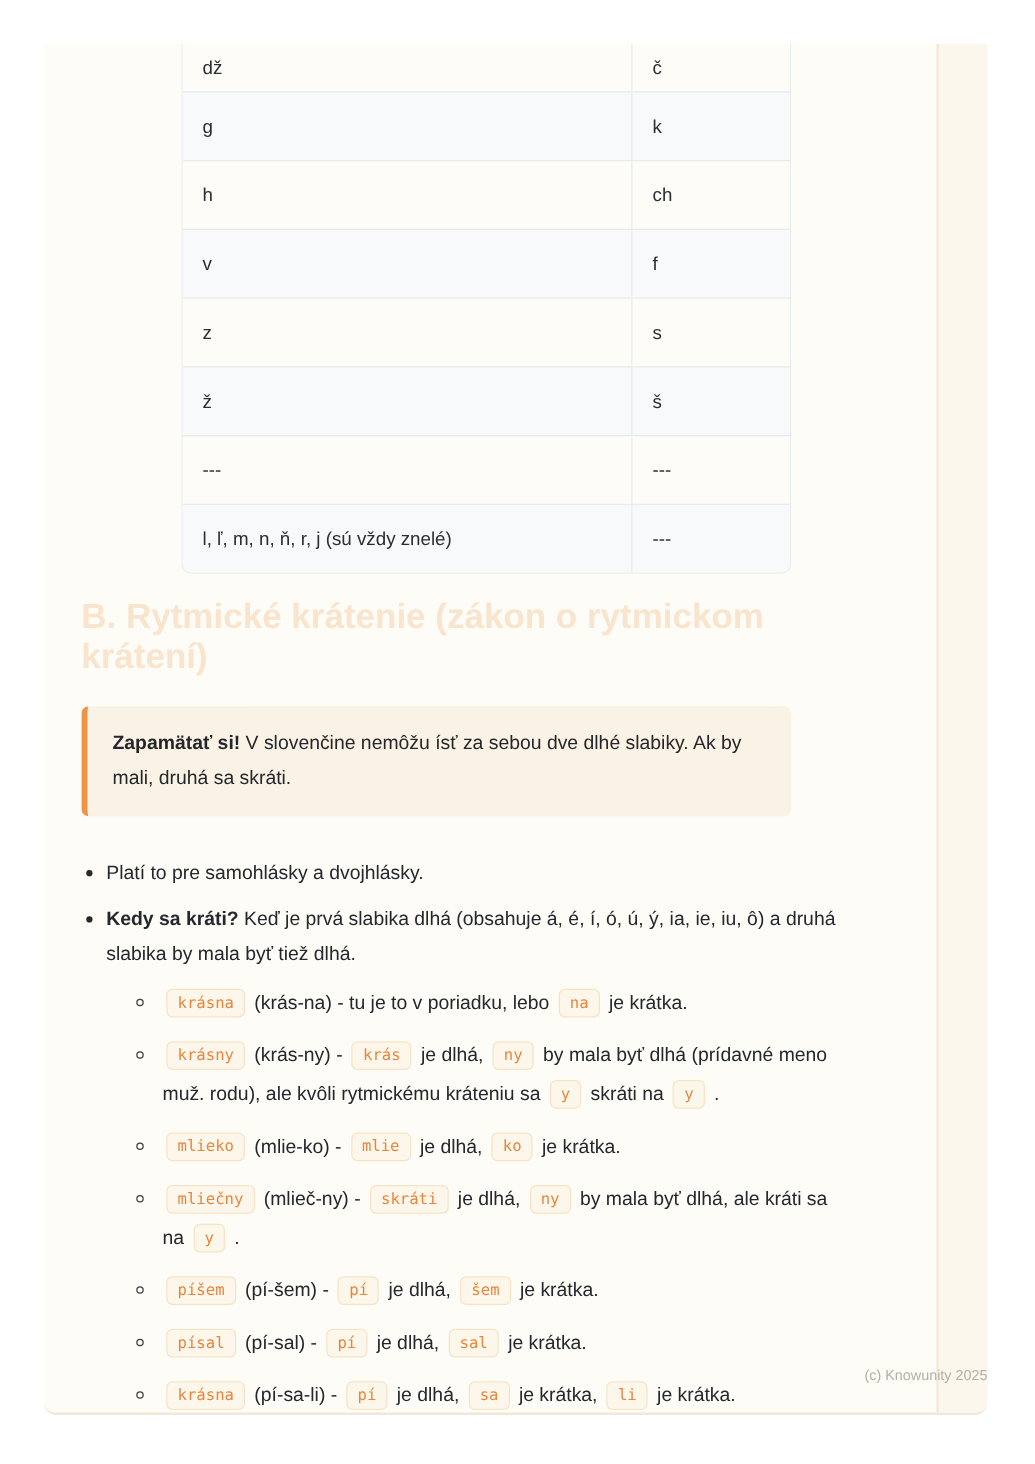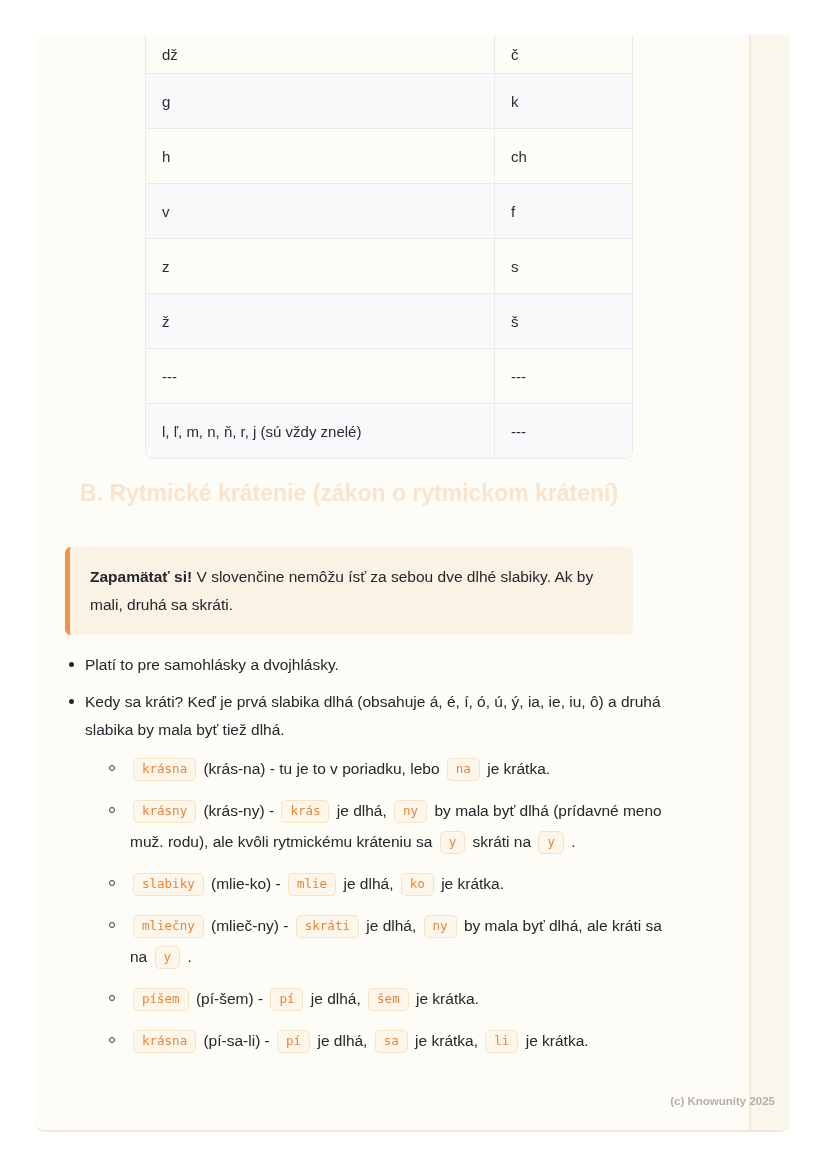--- a/index.html
+++ b/index.html
@@ -11,56 +11,56 @@
           background:var(--card-bg,#fdfcf6); border-bottom:2px solid #f1e9d8;
           border-radius:0 0 10px 10px; }
   .strip { position:absolute; right:0; top:0; bottom:0; width:41px;
            background:var(--strip-bg,#fcf7ec); border-left:2px solid var(--strip-line,#f4e7d3);
            border-radius:0 0 10px 0; }
   .content { position:relative; padding-left:30px; width:640px; }
 
   
   .table { margin-left:80px; width:488px; border:1px solid var(--table-border,#e8ebee);
            border-top:none; border-radius:0 0 8px 8px; overflow:hidden; }
-  .t-row { display:flex; height:55px; }
+  .t-row { display:flex; height:55px;gap:11px; }
   .t-row:first-child { height:38px; }
   .t-row + .t-row { border-top:1px solid var(--table-border,#e8ebee); }
   .t-row.alt { background:var(--row-alt,#f7f9fa); }
   .t-cell { display:flex; align-items:center; padding-left:16px; font-size:15px; color:#2a2d33; }
   .t-cell.left  { width:348px; }
   .t-cell.right { flex:1; border-left:1px solid var(--table-border,#e8ebee); }
 
   
-  .heading { margin-top:18px; font-size:23px; line-height:32px; font-weight:700;
-             color:var(--heading,#f9e5cd);margin-left:15px; }
+  .heading { margin-top:18px; font-size:28px; line-height:32px; font-weight:700;
+             color:var(--heading,#f9e5cd); }
 
   
-  .callout { margin-top:38px; width:568px; background:var(--callout-bg,#faf3e5);
+  .callout { margin-top:24px; width:568px; background:var(--callout-bg,#faf3e5);
              border-left:5px solid var(--accent,#ef9447); border-radius:6px;
              padding:16px 22px 16px 20px; }
   .callout p { font-size:15.5px; line-height:28px; color:#24262b; }
   .callout strong { font-weight:700; }
 
   
-  .list { margin-top:16px; font-size:15.5px; }
+  .list { margin-top:32px; font-size:15.5px; }
   .li1 { position:relative; padding-left:20px; margin-bottom:9px; line-height:28px; max-width:610px; }
   .dot { position:absolute; left:4px; top:11px; width:5px; height:5px; border-radius:50%;
          background:#24272d; }
-  .li1 strong { font-weight:400; }
+  .li1 strong { font-weight:700; }
   .examples { margin-top:2px; }
   .li2 { position:relative; padding-left:65px; margin-bottom:11px; line-height:31px; max-width:628px; }
   .ring { position:absolute; left:44px; top:12px; width:6px; height:6px; border-radius:50%;
           border:1.4px solid #3a3d42; background:transparent; }
   .chip { display:inline-block; font-family:"DejaVu Sans Mono", monospace; font-size:12.5px;
           color:var(--chip-text,#e8853c); background:var(--chip-bg,#fdf7eb);
           border:1px solid var(--chip-border,#f6e3c6); border-radius:5px;
           padding:2px 8px 3px; margin:0 3px; line-height:16px; vertical-align:1px; }
 
-  .footer { position:absolute; right:53px; top:1095px; font-size:11.5px;
-            color:var(--footer,#b5b0a6);font-weight:bold; }
+  .footer { position:absolute; right:38px; top:1095px; font-size:11.5px;
+            color:var(--footer,#b5b0a6); }
 </style>
 </head>
 <body>
 
 <div class="viewport">
   <div class="card">
     <div class="strip"></div>
     <div class="content">
 
       <div class="table" id="tbl">
@@ -103,23 +103,24 @@
       <div class="callout">
         <p><strong>Zapamätať si!</strong><span> V slovenčine nemôžu ísť za sebou dve dlhé slabiky. Ak by mali, druhá sa skráti.</span></p>
       </div>
 
       <div class="list" id="bullets">
           <div class="li1"><span class="dot"></span><span>Platí to pre samohlásky a dvojhlásky.</span></div>
           <div class="li1"><span class="dot"></span><strong>Kedy sa kráti?</strong><span> Keď je prvá slabika dlhá (obsahuje á, é, í, ó, ú, ý, ia, ie, iu, ô) a druhá slabika by mala byť tiež dlhá.</span></div>
           <div class="examples">
             <div class="li2"><span class="ring"></span><span class="chip">krásna</span><span> (krás-na) - tu je to v poriadku, lebo </span><span class="chip">na</span><span> je krátka.</span></div>
             <div class="li2"><span class="ring"></span><span class="chip">krásny</span><span> (krás-ny) - </span><span class="chip">krás</span><span> je dlhá, </span><span class="chip">ny</span><span> by mala byť dlhá (prídavné meno muž. rodu), ale kvôli rytmickému kráteniu sa </span><span class="chip">y</span><span> skráti na </span><span class="chip">y</span><span> .</span></div>
-            <div class="li2"><span class="ring"></span><span class="chip">slabiky</span><span> (mlie-ko) - </span><span class="chip">mlie</span><span> je dlhá, </span><span class="chip">ko</span><span> je krátka.</span></div>
+            <div class="li2"><span class="ring"></span><span class="chip">mlieko</span><span> (mlie-ko) - </span><span class="chip">mlie</span><span> je dlhá, </span><span class="chip">ko</span><span> je krátka.</span></div>
             <div class="li2"><span class="ring"></span><span class="chip">mliečny</span><span> (mlieč-ny) - </span><span class="chip">skráti</span><span> je dlhá, </span><span class="chip">ny</span><span> by mala byť dlhá, ale kráti sa na </span><span class="chip">y</span><span> .</span></div>
             <div class="li2"><span class="ring"></span><span class="chip">píšem</span><span> (pí-šem) - </span><span class="chip">pí</span><span> je dlhá, </span><span class="chip">šem</span><span> je krátka.</span></div>
+            <div class="li2"><span class="ring"></span><span class="chip">písal</span><span> (pí-sal) - </span><span class="chip">pí</span><span> je dlhá, </span><span class="chip">sal</span><span> je krátka.</span></div>
             <div class="li2"><span class="ring"></span><span class="chip">krásna</span><span> (pí-sa-li) - </span><span class="chip">pí</span><span> je dlhá, </span><span class="chip">sa</span><span> je krátka, </span><span class="chip">li</span><span> je krátka.</span></div>
           </div>
         </div>
 
     </div>
   </div>
   <div class="footer">(c) Knowunity 2025</div>
 </div>
 
 </body></html>

